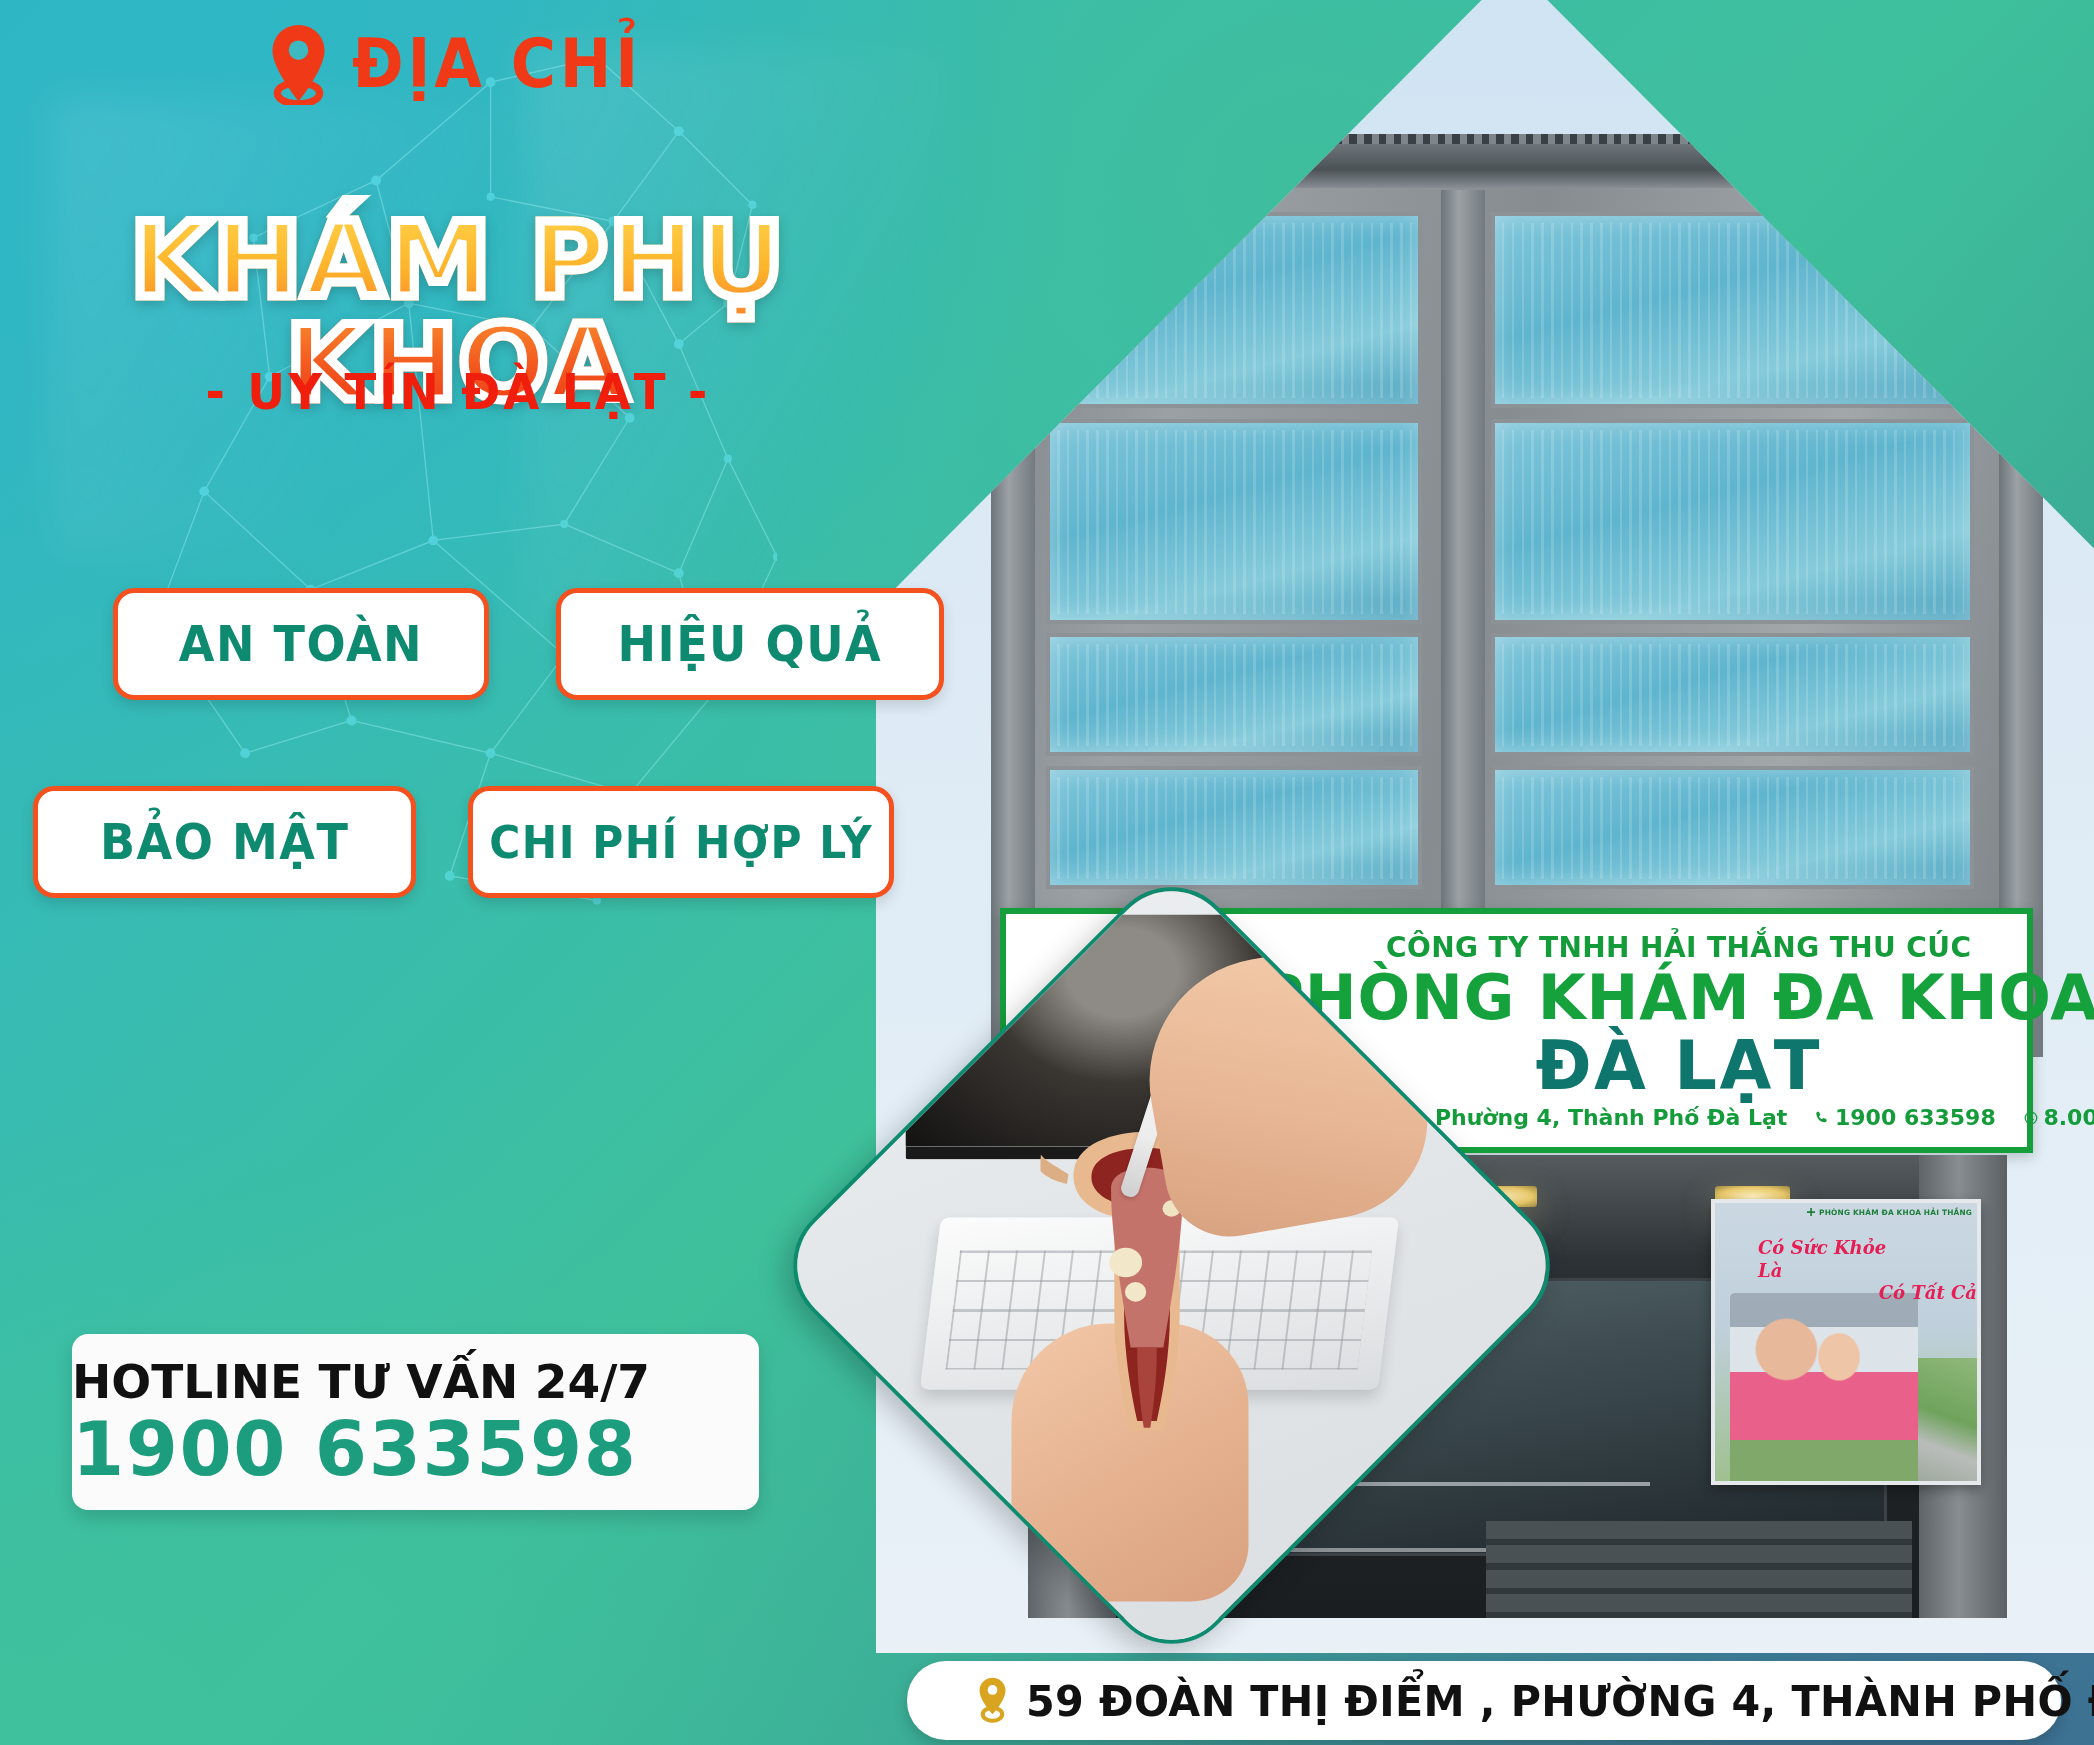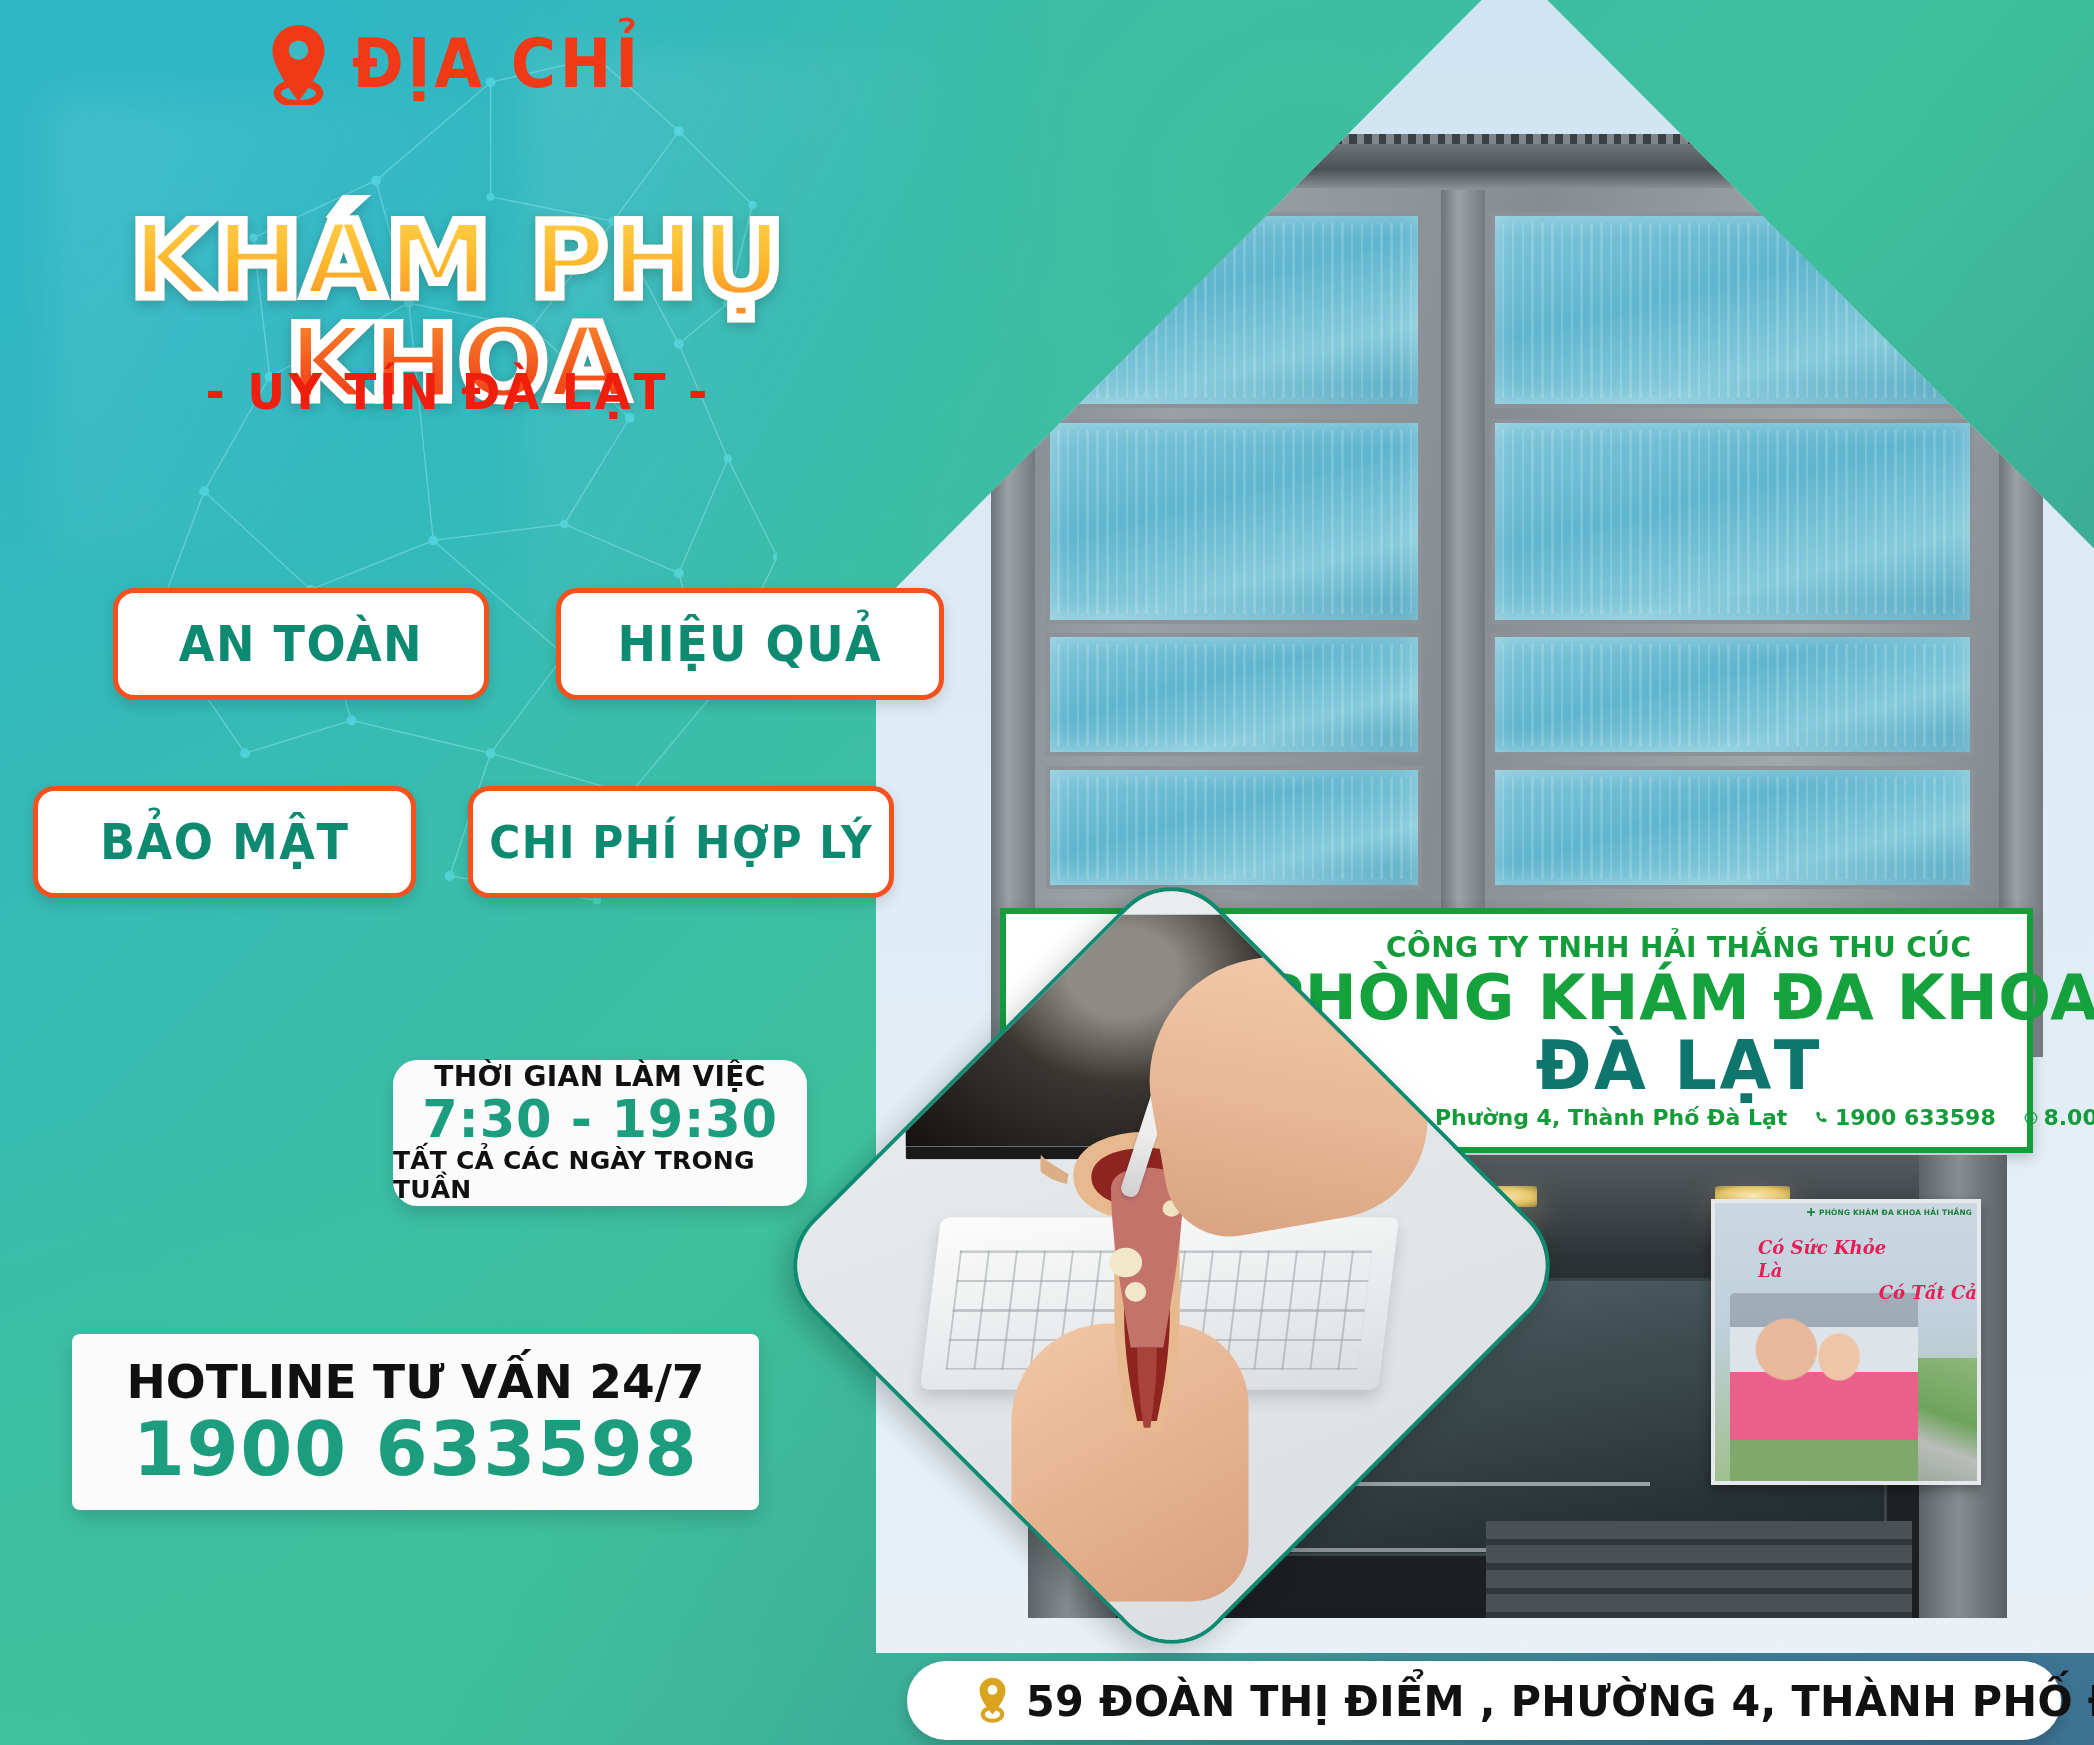--- a/index.html
+++ b/index.html
@@ -129,24 +129,24 @@
     font-family: "DejaVu Sans", sans-serif;
     font-weight: 700; font-size: 25px;
     color: #111111; letter-spacing: 0.2px;
   }
 
   
   #hotline-card {
     position: absolute; left: 72px; top: 1334px;
     width: 687px; height: 176px;
     background: #FBFBFB;
-    border-radius: 8px;
+    border-radius: 16px;
     box-shadow: 0 8.2px 18px rgba(0,0,0,.15);
     display: flex; flex-direction: column;
-    align-items: center; justify-content: center;
+    align-items: flex-start; justify-content: center;
   }
   #hotline-label {
     font-family: "DejaVu Sans", sans-serif;
     font-weight: 700; font-size: 47px;
     color: #111111; letter-spacing: 0px;
   }
   #hotline-number {
     font-family: "DejaVu Sans", sans-serif;
     font-weight: 700; font-size: 75px;
     color: #1C9E7E; letter-spacing: 1.6px; line-height: 1.08;
@@ -575,25 +575,20 @@
   <div class="feature-box" id="fb-1">
     <span>HIỆU QUẢ</span>
   </div>
   <div class="feature-box" id="fb-3">
     <span>CHI PHÍ HỢP LÝ</span>
   </div>
   <div class="feature-box" id="fb-2">
     <span>BẢO MẬT</span>
   </div>
 
-  <div id="hours-card">
-    <div id="hours-label">THỜI GIAN LÀM VIỆC</div>
-    <div id="hours-value">7:30 - 19:30</div>
-    <div id="hours-note">TẤT CẢ CÁC NGÀY TRONG TUẦN</div>
-  </div>
 
   <div id="hotline-card">
     <div id="hotline-label">HOTLINE TƯ VẤN 24/7</div>
     <div id="hotline-number">1900 633598</div>
   </div>
 
   <div id="address-bar">
     <svg id="address-pin" viewBox="0 0 38 58" xmlns="http://www.w3.org/2000/svg">
       <path d="M19 1 C10 1 3 8 3 17 C3 29 19 46 19 46 C19 46 35 29 35 17 C35 8 28 1 19 1 Z" fill="#D9A420"></path>
       <circle cx="19" cy="16" r="6" fill="#FFFFFF"></circle>

